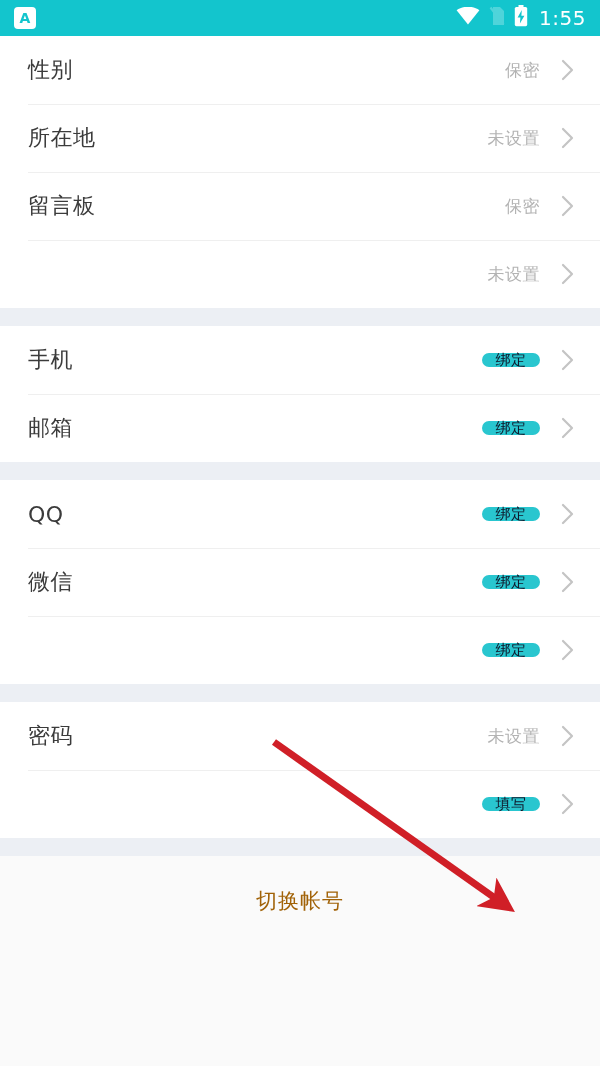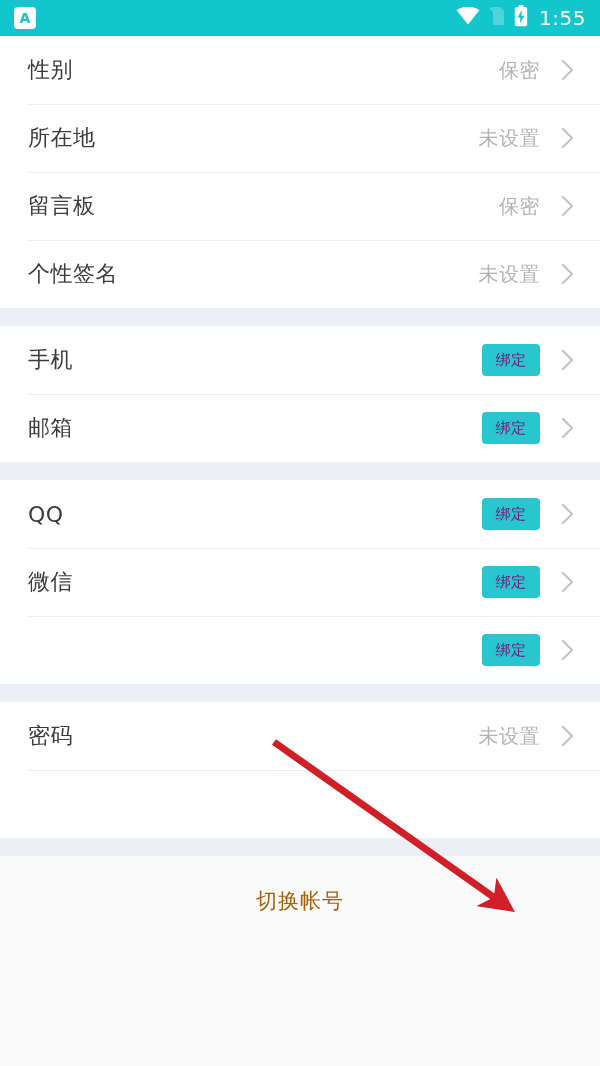--- a/index.html
+++ b/index.html
@@ -68,35 +68,35 @@
     color: #3b3b3b;
     letter-spacing: 0.5px;
     white-space: nowrap;
   }
   .row-right {
     margin-left: auto;
     display: flex;
     align-items: center;
   }
   .row-value {
-    font-size: 20px;
+    font-size: 17px;
     color: #b3b3b3;
     letter-spacing: 0.5px;
     white-space: nowrap;
   }
   .pill {
     display: inline-flex;
     align-items: center;
     justify-content: center;
     min-width: 58px;
-    height: 32px;
+    height: 14px;
     padding: 0 8px;
     background: #29c6cf;
-    border-radius: 4px;
-    color: #701a75;
+    border-radius: 12px;
+    color: #0f172a;
     font-size: 15px;
     letter-spacing: 0.5px;
     line-height: 1;
   }
   .chevron {
     width: 28px;
     display: flex;
     align-items: center;
     justify-content: center;
     margin-left: 14px;
@@ -187,21 +187,20 @@
           <span class="row-right">
             <span class="row-value">保密</span>
             <span class="chevron">
               <svg width="14" height="24" viewBox="0 0 14 24">
                 <polyline points="2,3 11,12 2,21" fill="none" stroke="#c4c4c4" stroke-width="2.2" stroke-linecap="round" stroke-linejoin="round"></polyline>
               </svg>
             </span>
           </span>
         </div>
         <div class="row">
-          <span class="row-label">个性签名</span>
           <span class="row-right">
             <span class="row-value">未设置</span>
             <span class="chevron">
               <svg width="14" height="24" viewBox="0 0 14 24">
                 <polyline points="2,3 11,12 2,21" fill="none" stroke="#c4c4c4" stroke-width="2.2" stroke-linecap="round" stroke-linejoin="round"></polyline>
               </svg>
             </span>
           </span>
         </div>
       </div>
@@ -272,20 +271,28 @@
           <span class="row-right">
             <span class="row-value">未设置</span>
             <span class="chevron">
               <svg width="14" height="24" viewBox="0 0 14 24">
                 <polyline points="2,3 11,12 2,21" fill="none" stroke="#c4c4c4" stroke-width="2.2" stroke-linecap="round" stroke-linejoin="round"></polyline>
               </svg>
             </span>
           </span>
         </div>
         <div class="row">
+          <span class="row-right">
+            <span class="pill">填写</span>
+            <span class="chevron">
+              <svg width="14" height="24" viewBox="0 0 14 24">
+                <polyline points="2,3 11,12 2,21" fill="none" stroke="#c4c4c4" stroke-width="2.2" stroke-linecap="round" stroke-linejoin="round"></polyline>
+              </svg>
+            </span>
+          </span>
         </div>
       </div>
       <div class="sep"></div>
       <div class="footer">
         <span class="footer-link">切换帐号</span>
       </div>
     </div>
 
   <svg class="annotation" viewBox="0 0 600 1066">
     <defs>

